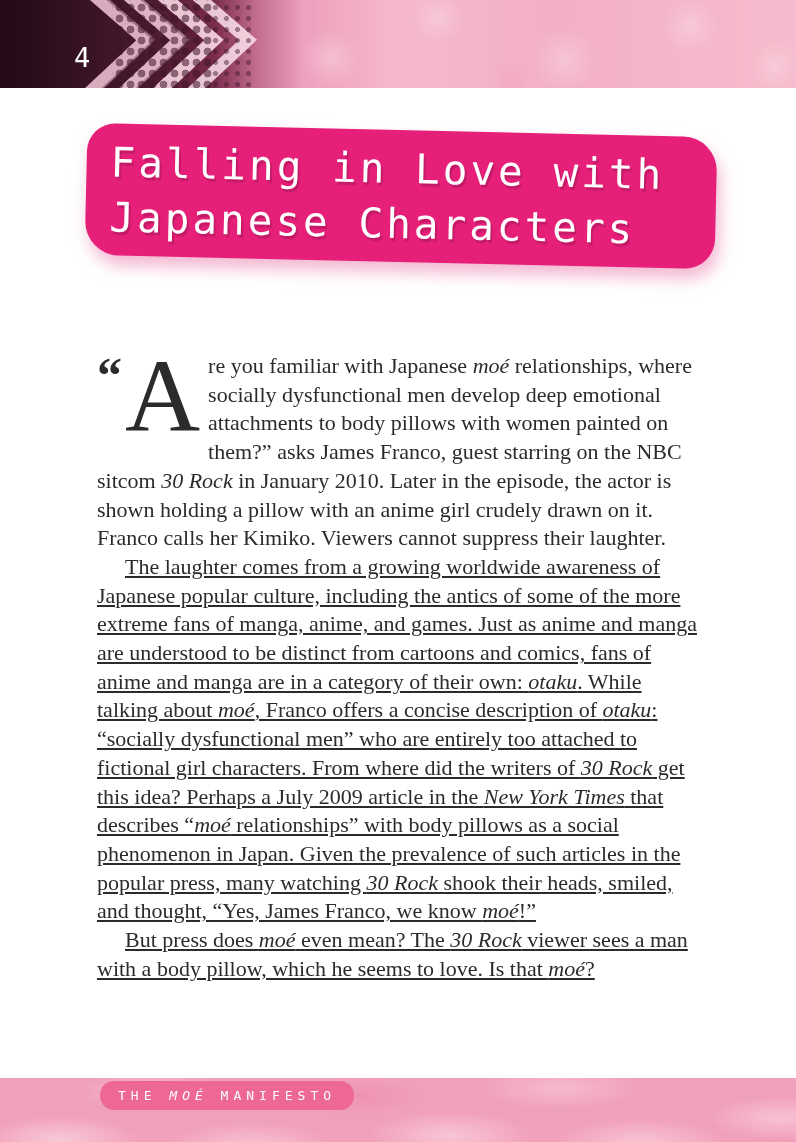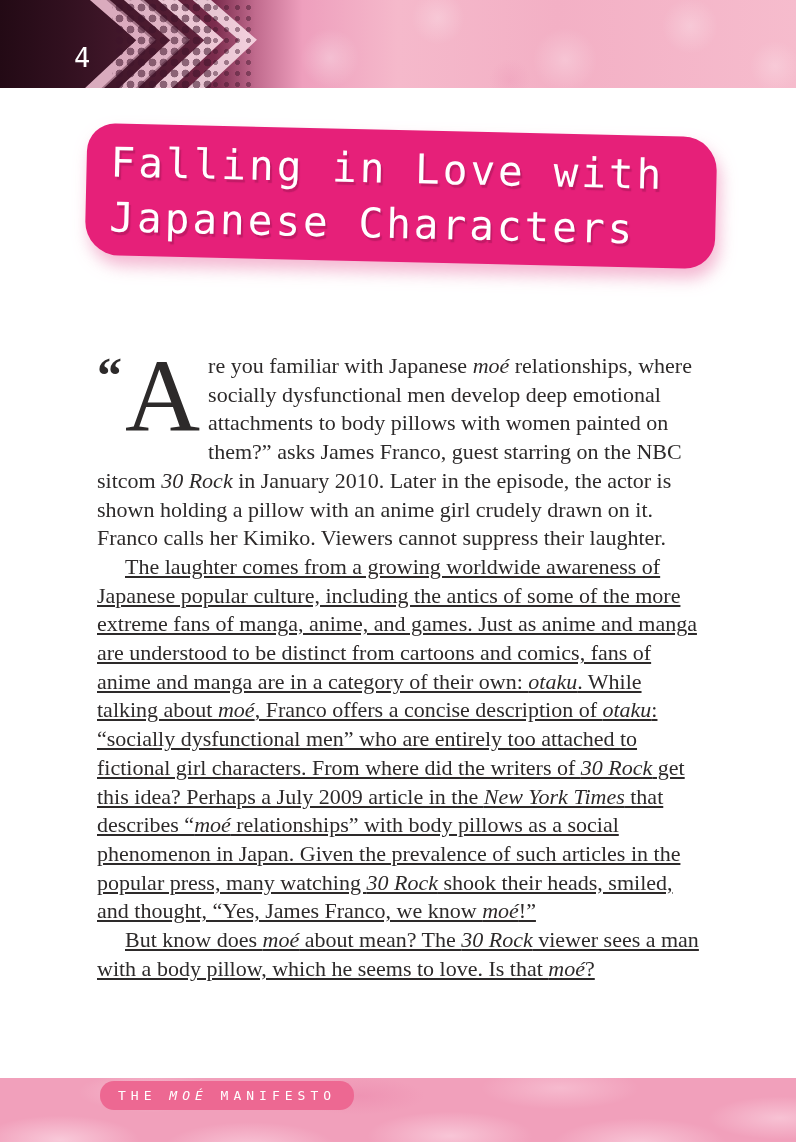--- a/index.html
+++ b/index.html
@@ -130,21 +130,21 @@
         <div>Japanese Characters</div>
       </div>
   </div>
 
   <div class="article">
       <p><span class="dc-wrap">
           <span class="oq">“</span>
           <span class="dc">A</span>
         </span><span>re you familiar with Japanese </span><i>moé</i><span> relationships, where socially dysfunctional men develop deep emotional attachments to body pillows with women painted on them?” asks James Franco, guest starring on the NBC sitcom </span><i>30 Rock</i><span> in January 2010. Later in the episode, the actor is shown holding a pillow with an anime girl crudely drawn on it. Franco calls her Kimiko. Viewers cannot suppress their laughter.</span></p>
       <p class="indent"><span>The laughter comes from a growing worldwide awareness of Japanese popular culture, including the antics of some of the more extreme fans of manga, anime, and games. Just as anime and manga are understood to be distinct from cartoons and comics, fans of anime and manga are in a category of their own: </span><i>otaku</i><span>. While talking about </span><i>moé</i><span>, Franco offers a concise description of </span><i>otaku</i><span>: “socially dysfunctional men” who are entirely too attached to fictional girl characters. From where did the writers of </span><i>30 Rock</i><span> get this idea? Perhaps a July 2009 article in the </span><i>New York Times</i><span> that describes “</span><i>moé</i><span> relationships” with body pillows as a social phenomenon in Japan. Given the prevalence of such articles in the popular press, many watching </span><i>30 Rock</i><span> shook their heads, smiled, and thought, “Yes, James Franco, we know </span><i>moé</i><span>!”</span></p>
-      <p class="indent"><span>But know does </span><i>moé</i><span> about mean? The </span><i>30 Rock</i><span> viewer sees a man with a body pillow, which he seems to love. Is that </span><i>moé</i><span>?</span></p>
+      <p class="indent"><span>But press does </span><i>moé</i><span> even mean? The </span><i>30 Rock</i><span> viewer sees a man with a body pillow, which he seems to love. Is that </span><i>moé</i><span>?</span></p>
     </div>
 
   <div class="footer-band">
     <div class="footer-ovals"></div>
     <div class="footer-tab">
       <div class="footer-tab-label"><span>THE </span><i>MOÉ</i><span> MANIFESTO</span></div>
     </div>
   </div>
 
 </div>

